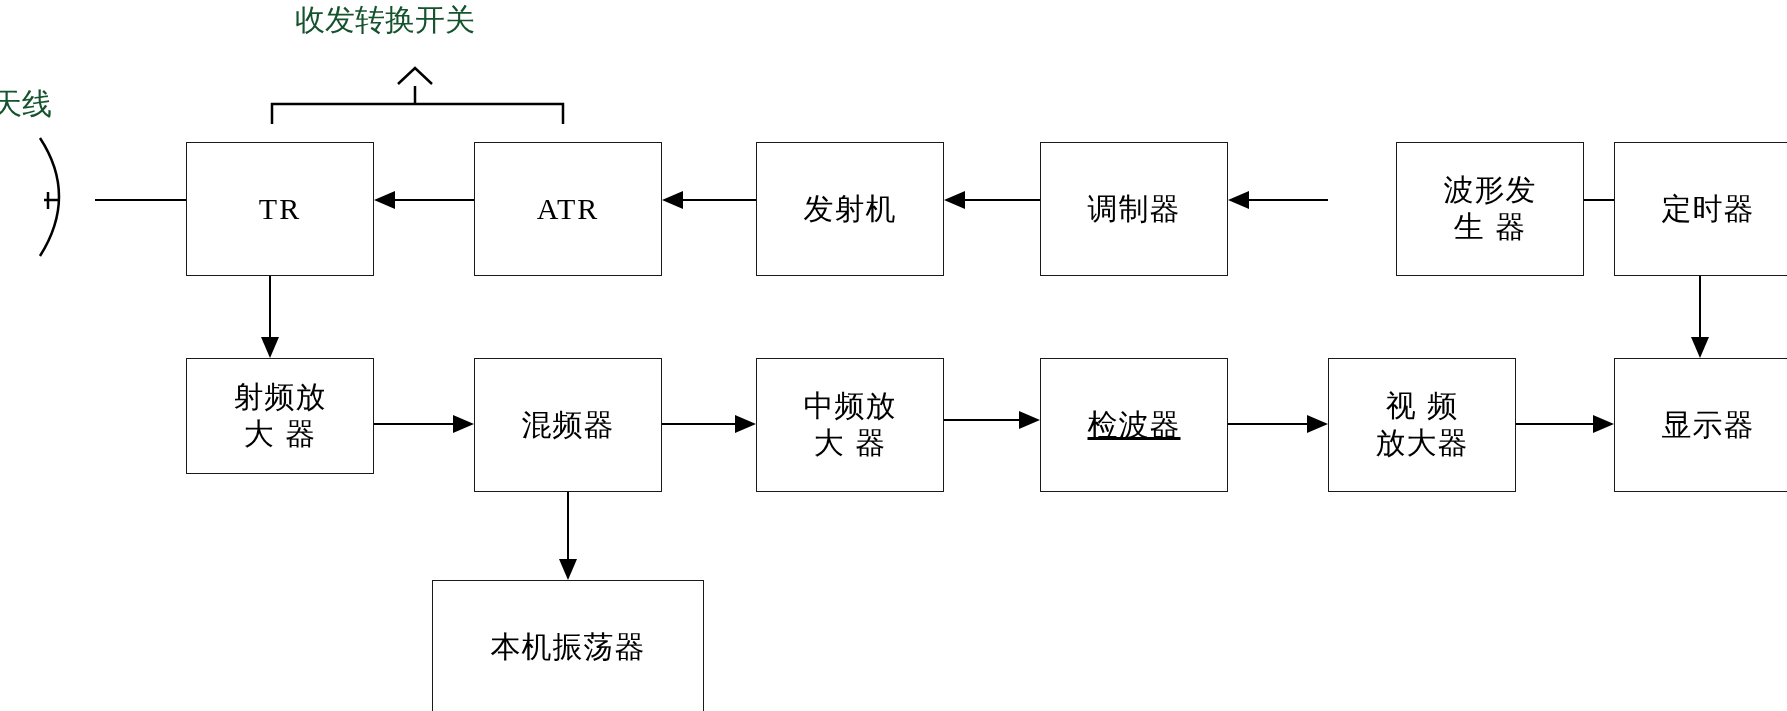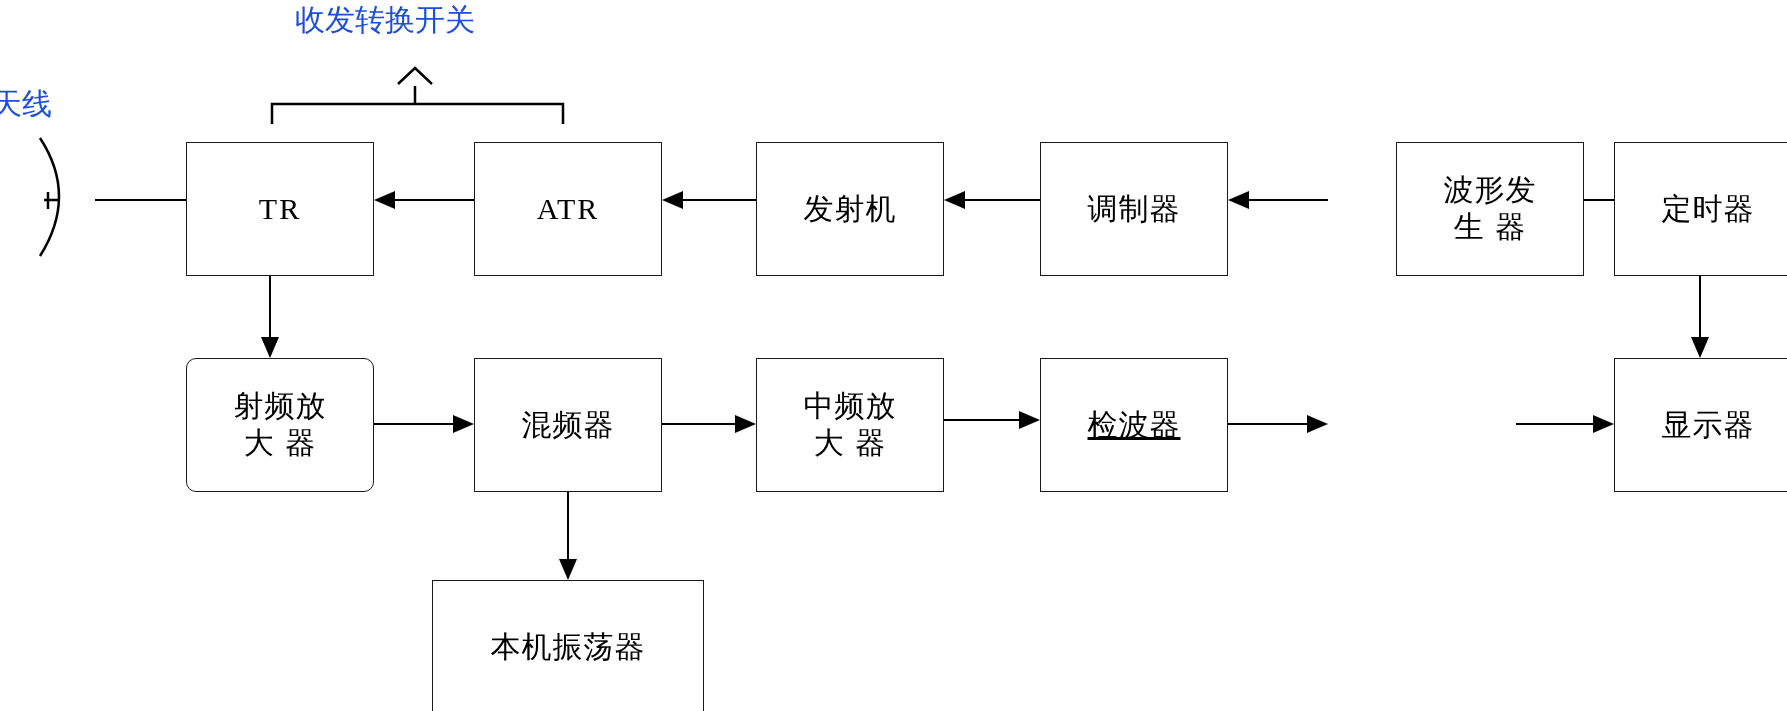--- a/index.html
+++ b/index.html
@@ -33,21 +33,21 @@
     font-size: 30px;
     letter-spacing: 1px;
   }
   .box.latin .label {
     font-size: 30px;
     letter-spacing: 2px;
     font-family: "Liberation Serif", "DejaVu Serif", serif;
   }
   .caption {
     position: absolute;
-    color: #1d4ed8;
+    color: #14532d;
     font-size: 30px;
     white-space: pre-line;
     line-height: 1.2;
   }
   svg.overlay {
     position: absolute;
     left: 0;
     top: 0;
     width: 1787px;
     height: 711px;
@@ -132,38 +132,42 @@
 
   <div class="box" style="left:1396px; top:142px; width:188px; height:134px;">
     <span class="label">波形发
 生 器</span>
   </div>
 
   <div class="box" style="left:1614px; top:142px; width:188px; height:134px;">
     <span class="label">定时器</span>
   </div>
 
-  <div class="box" style="left:186px; top:358px; width:188px; height:134px;border-radius:10px;">
+  <div class="box" style="left:186px; top:358px; width:188px; height:116px;">
     <span class="label">射频放
 大 器</span>
   </div>
 
   <div class="box" style="left:474px; top:358px; width:188px; height:134px;">
     <span class="label">混频器</span>
   </div>
 
   <div class="box" style="left:756px; top:358px; width:188px; height:134px;justify-content:center;">
     <span class="label">中频放
 大 器</span>
   </div>
 
   <div class="box" style="left:1040px; top:358px; width:188px; height:134px;text-decoration:underline;">
     <span class="label">检波器</span>
   </div>
 
+  <div class="box" style="left:1328px; top:358px; width:188px; height:134px;">
+    <span class="label">视 频
+放大器</span>
+  </div>
 
   <div class="box" style="left:1614px; top:358px; width:188px; height:134px;">
     <span class="label">显示器</span>
   </div>
 
   <div class="box" style="left:432px; top:580px; width:272px; height:134px;">
     <span class="label">本机振荡器</span>
   </div>
 
 </div>

